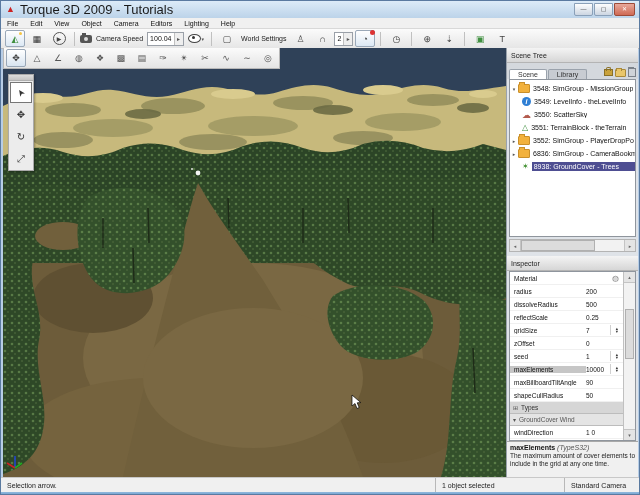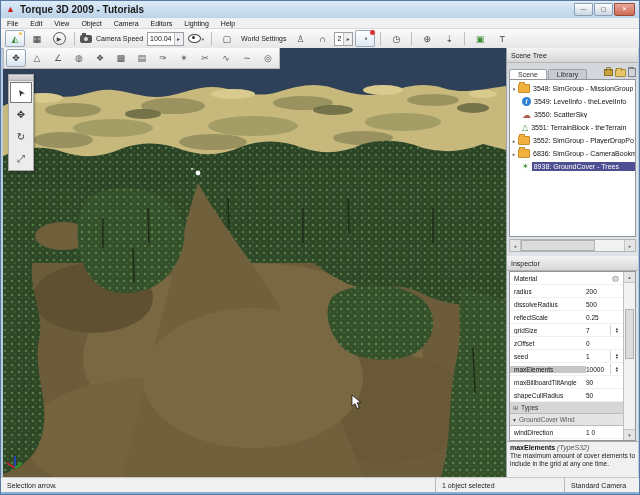--- a/index.html
+++ b/index.html
@@ -3,21 +3,21 @@
 <meta charset="utf-8">
 <style>
   html,body{margin:0;padding:0;}
   body{width:640px;height:495px;position:relative;font-family:"Liberation Sans",sans-serif;
        background:#b7cde6;overflow:hidden;font-size:7px;color:#111;}
   .win-frame{position:absolute;inset:0;border:1px solid #5a7aa0;}
   
   .titlebar{position:absolute;left:1px;top:1px;right:1px;height:17px;
     background:linear-gradient(#dcebf8,#bcd3e9);display:flex;align-items:center;}
   .app-icon{width:9px;height:9px;margin:0 5px 0 5px;color:#c22;font-size:9px;line-height:9px;}
-  .title-text{font-size:10px;color:#1a1a1a;font-weight:bold;}
+  .title-text{font-size:13px;color:#1a1a1a;}
   .win-btns{margin-left:auto;margin-right:4px;display:flex;gap:1px;align-self:flex-start;padding-top:2px;}
   .wbtn{width:17px;height:11px;border:1px solid #8aa0b8;border-radius:0 0 2px 2px;
     background:linear-gradient(#fdfdfd,#ccd6e2);font-size:6px;line-height:10px;text-align:center;color:#333;}
   .wbtn.close{background:linear-gradient(#e8a89a,#cf6a55);border-color:#9c4a38;color:#fff;width:19px;}
   
   .menubar{position:absolute;left:1px;top:18px;right:1px;height:10px;background:#f0f0f0;
     display:flex;align-items:center;border-bottom:1px solid #d8d8d8;}
   .menu-item{padding:0 6px;font-size:7px;color:#111;}
   
   .toolbar1{position:absolute;left:1px;top:29px;right:1px;height:19px;

